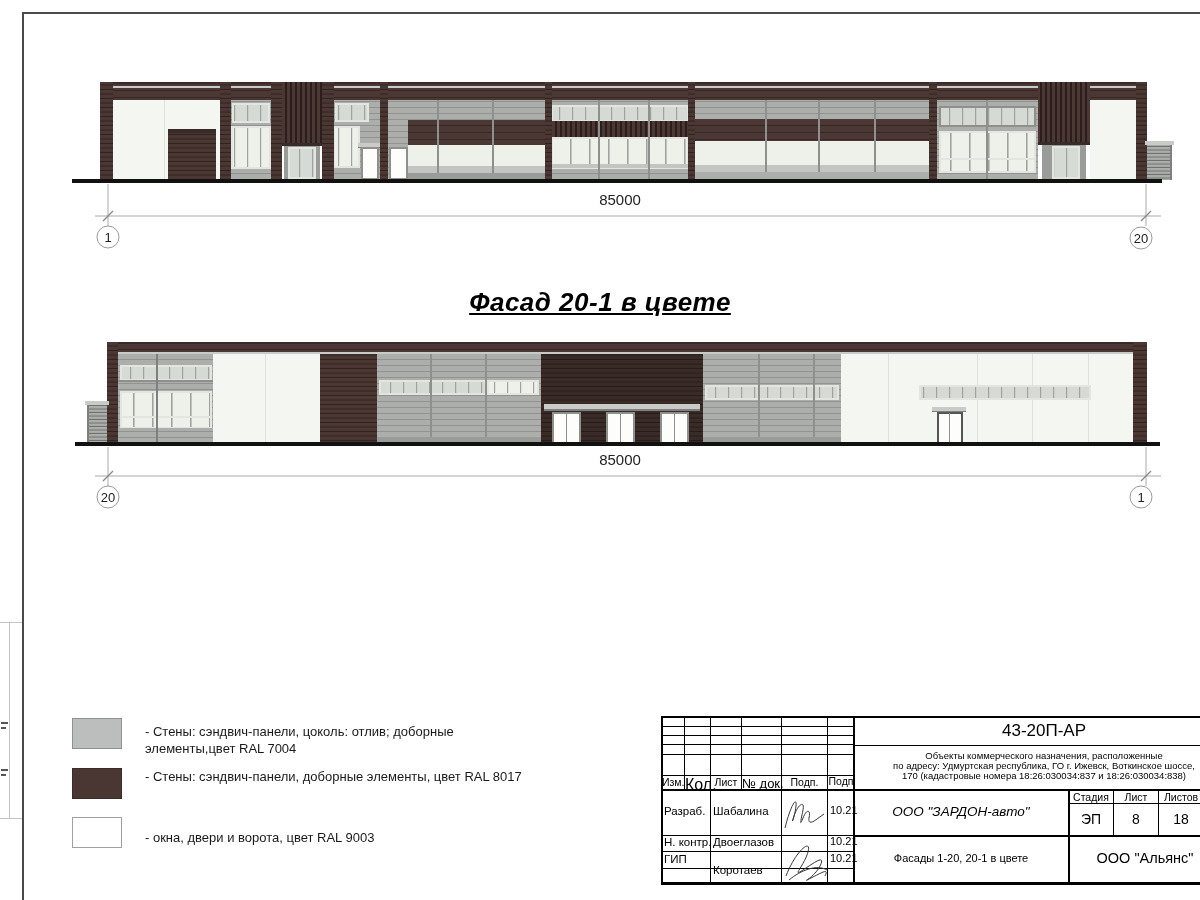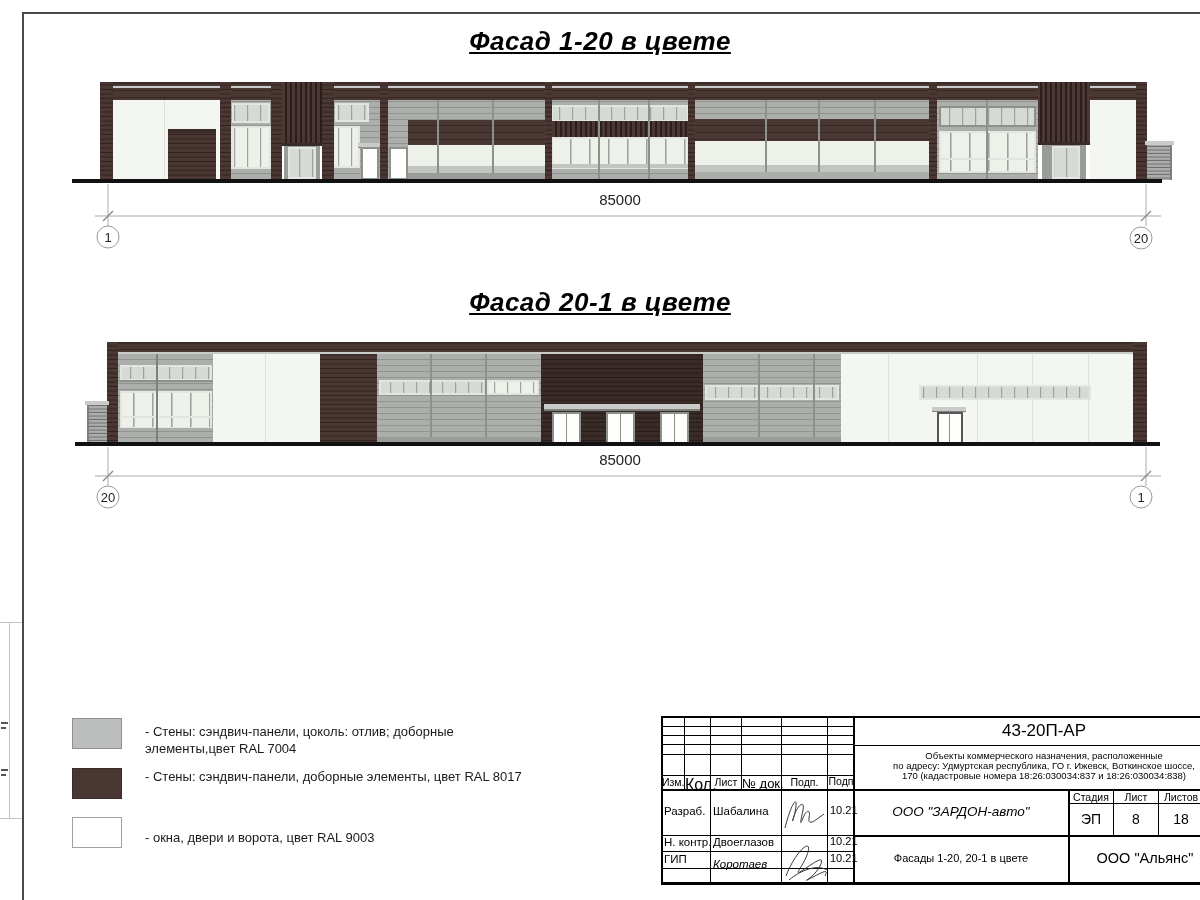--- a/index.html
+++ b/index.html
@@ -36,21 +36,20 @@
   <div class="frame-line" style="left:22px;top:12px;width:2px;height:888px;"></div>
 
   <div class="margin-mark" style="left:0;top:622px;width:22px;height:1px;"></div>
   <div class="margin-mark" style="left:9px;top:622px;width:1px;height:196px;"></div>
   <div class="margin-mark" style="left:0;top:818px;width:22px;height:1px;"></div>
   <div class="margin-dash" style="left:1px;top:722px;width:7px;height:2px;"></div>
   <div class="margin-dash" style="left:1px;top:727px;width:5px;height:2px;"></div>
   <div class="margin-dash" style="left:1px;top:769px;width:7px;height:2px;"></div>
   <div class="margin-dash" style="left:1px;top:774px;width:5px;height:2px;"></div>
 
-  <div class="facade-title" style="top:26px;">Фасад 1-20 в цвете</div>
   <div class="facade-title" style="top:287px;">Фасад 20-1 в цвете</div>
 
   <svg class="abs" style="left:0;top:0;" width="1200" height="900" viewBox="0 0 1200 900">
     <defs>
       <pattern id="hsGray" width="6" height="6" patternUnits="userSpaceOnUse">
         <line x1="0" y1="5.5" x2="6" y2="5.5" stroke="rgba(90,92,90,0.33)" stroke-width="1"></line>
       </pattern>
       <pattern id="hsGrayD" width="3.5" height="3.5" patternUnits="userSpaceOnUse">
         <line x1="0" y1="3" x2="3.5" y2="3" stroke="rgba(55,57,55,0.55)" stroke-width="1"></line>
       </pattern>
@@ -340,21 +339,21 @@
     <div class="txt ctr" style="left:121px;top:60px;width:45px;font-size:10.5px;">Подп.</div>
     <div class="txt ctr" style="left:167px;top:59px;width:26px;font-size:10.5px;">Подп</div>
 
     <div class="txt" style="left:3px;top:89px;">Разраб.</div>
     <div class="txt" style="left:52px;top:89px;">Шабалина</div>
     <div class="txt" style="left:169px;top:88px;font-size:11px;">10.21</div>
     <div class="txt" style="left:3px;top:120px;">Н. контр.</div>
     <div class="txt" style="left:52px;top:120px;">Двоеглазов</div>
     <div class="txt" style="left:169px;top:119px;font-size:11px;">10.21</div>
     <div class="txt" style="left:3px;top:137px;">ГИП</div>
-    <div class="txt" style="left:52px;top:142px;font-style:italic;">Коротаев</div>
+    <div class="txt" style="left:52px;top:148px;">Коротаев</div>
     <div class="txt" style="left:169px;top:136px;font-size:11px;">10.21</div>
 
     <svg class="abs" style="left:118px;top:76px;" width="52" height="90" viewBox="0 0 52 90">
       <path d="M6,36 C12,12 18,4 17,14 C16,24 11,36 15,24 C19,12 26,8 24,18 C22,28 20,36 24,26 C28,16 32,18 30,26 C29,32 33,31 38,27 L45,22" fill="none" stroke="#3a3a3a" stroke-width="1"></path>
       <path d="M7,84 C17,58 33,46 29,60 C25,74 12,86 24,78 C36,70 47,62 41,74 C35,86 20,92 32,86 C44,80 50,76 46,84 M10,88 C22,78 38,72 48,78" fill="none" stroke="#3a3a3a" stroke-width="1"></path>
     </svg>
 
     <div class="txt ctr" style="left:193px;top:5px;width:380px;font-size:17px;">43-20П-АР</div>
     <div class="txt ctr" style="left:193px;top:34px;width:380px;font-size:9.5px;">Объекты коммерческого назначения, расположенные</div>
     <div class="txt ctr" style="left:193px;top:44px;width:380px;font-size:9.5px;">по адресу: Удмуртская республика, ГО г. Ижевск, Воткинское шоссе,</div>

